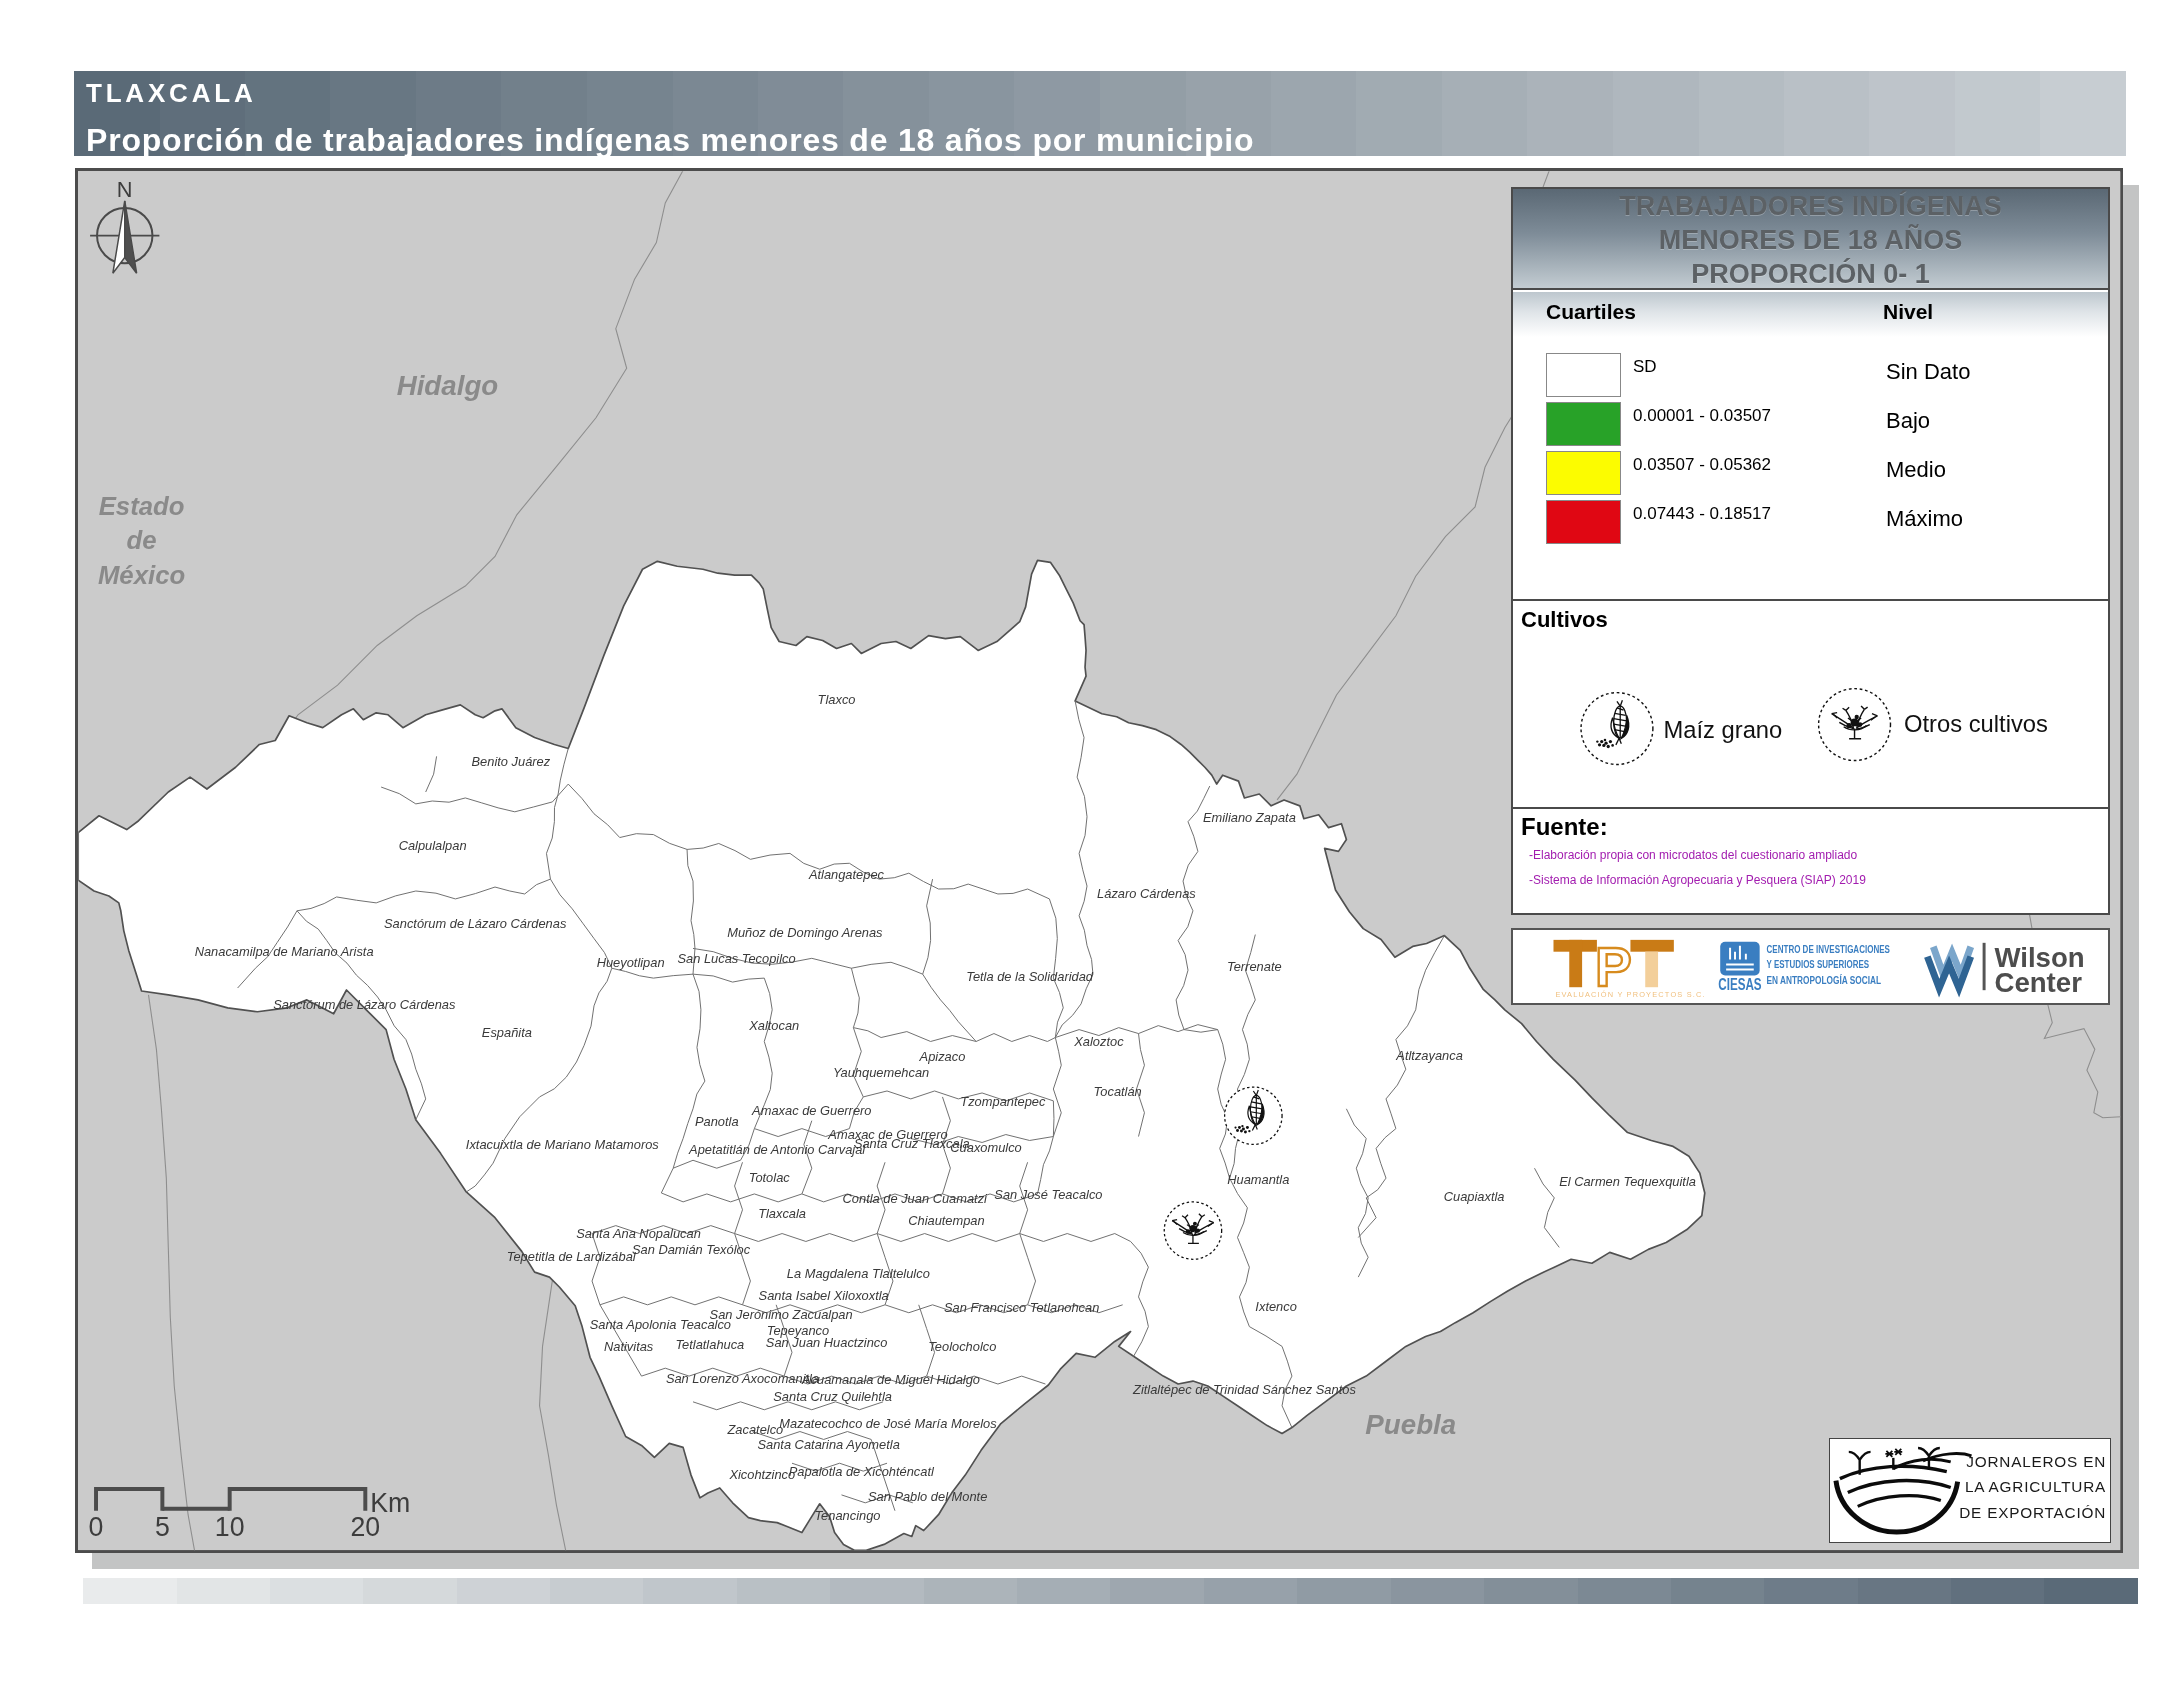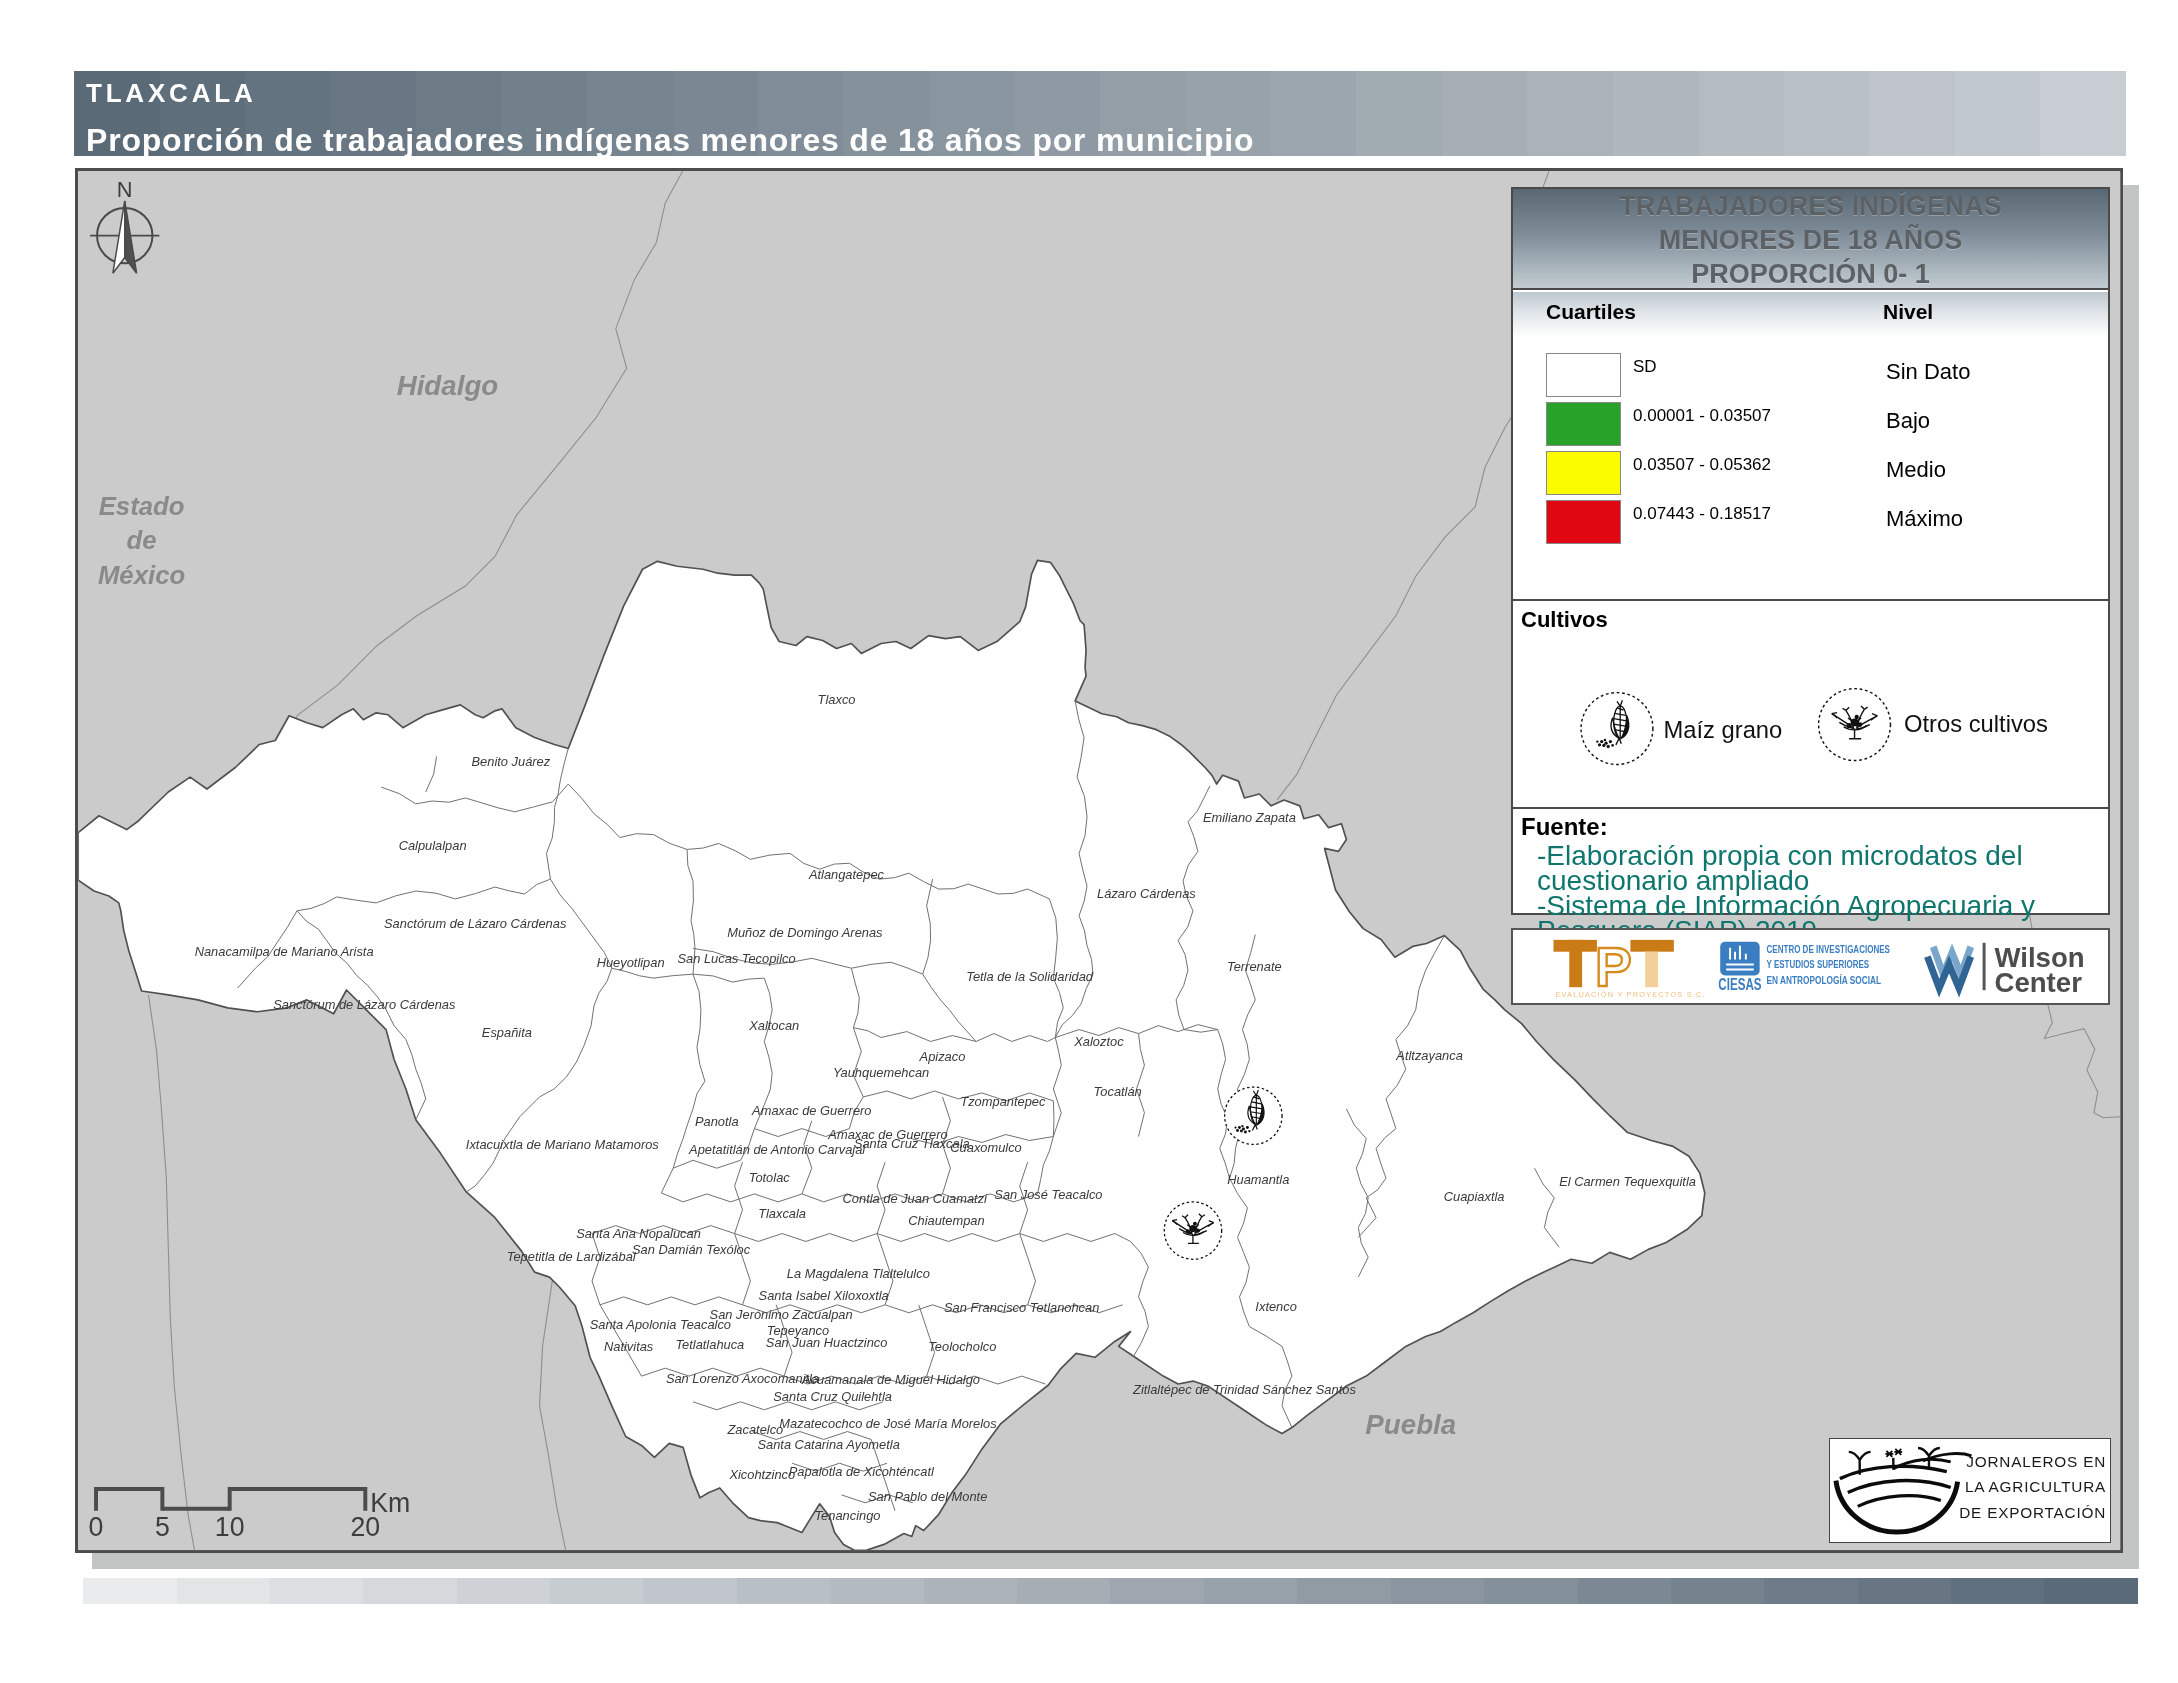--- a/index.html
+++ b/index.html
@@ -24,21 +24,21 @@
 .lcol1{display:inline-block;width:337px;}
 .lcol2{display:inline-block;}
 .lrow .sw{position:absolute;left:0;top:4px;width:73px;height:42px;border:1px solid #888;}
 .lrow .lval{position:absolute;left:87px;top:8px;font-size:17px;color:#000;}
 .lrow .lniv{position:absolute;left:340px;top:10px;font-size:22px;color:#000;}
 #cultivos{position:absolute;left:0;top:410px;width:100%;height:208px;border-top:2px solid #4a4a4a;}
 #cultivoshdr{font-size:22px;font-weight:bold;color:#000;margin:6px 0 0 8px;}
 #cultivos svg{position:absolute;left:0;top:66px;}
 #fuente{position:absolute;left:0;top:618px;width:100%;height:106px;border-top:2px solid #4a4a4a;box-sizing:border-box;}
 #fuentehdr{font-size:24px;font-weight:bold;color:#000;margin:4px 0 2px 8px;}
-.fline{font-size:28px;color:#0f766e;margin-left:24px;line-height:25px;}
+.fline{font-size:12px;color:#a21caf;margin-left:16px;line-height:25px;}
 #logosbox{position:absolute;left:1511px;top:928px;width:595px;height:73px;border:2px solid #555;background:#ffffff;}
 #jorna{position:absolute;left:1829px;top:1438px;width:280px;height:103px;border:1px solid #444;background:#ffffff;}
 #bottombar{position:absolute;left:83px;top:1578px;width:2055px;height:26px;
  background:linear-gradient(90deg,#e9ebec 0.00%,#e9ebec 4.55%,#e2e5e6 4.55%,#e2e5e6 9.09%,#dbdfe1 9.09%,#dbdfe1 13.64%,#d5d9db 13.64%,#d5d9db 18.18%,#ced2d6 18.18%,#ced2d6 22.73%,#c7ccd0 22.73%,#c7ccd0 27.27%,#c0c6cb 27.27%,#c0c6cb 31.82%,#b9c0c5 31.82%,#b9c0c5 36.36%,#b3bac0 36.36%,#b3bac0 40.91%,#acb4ba 40.91%,#acb4ba 45.45%,#a5aeb5 45.45%,#a5aeb5 50.00%,#9ea7af 50.00%,#9ea7af 54.55%,#97a1aa 54.55%,#97a1aa 59.09%,#909ba4 59.09%,#909ba4 63.64%,#8a959f 63.64%,#8a959f 68.18%,#838f99 68.18%,#838f99 72.73%,#7c8994 72.73%,#7c8994 77.27%,#75838e 77.27%,#75838e 81.82%,#6e7c89 81.82%,#6e7c89 86.36%,#687683 86.36%,#687683 90.91%,#61707e 90.91%,#61707e 95.45%,#5a6a78 95.45%,#5a6a78 100.00%);}
 </style>
 </head>
 <body>
 <div id="page">
   <div id="mapshadow"></div>
   <div id="mapframe"></div>

